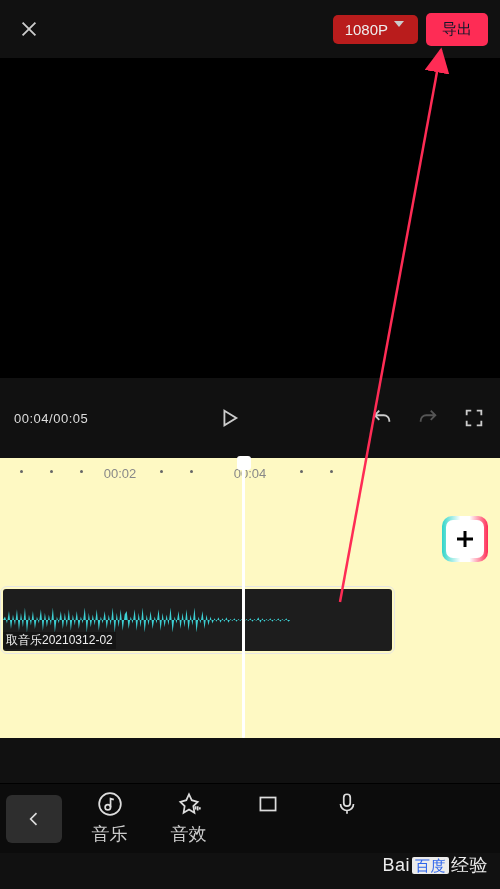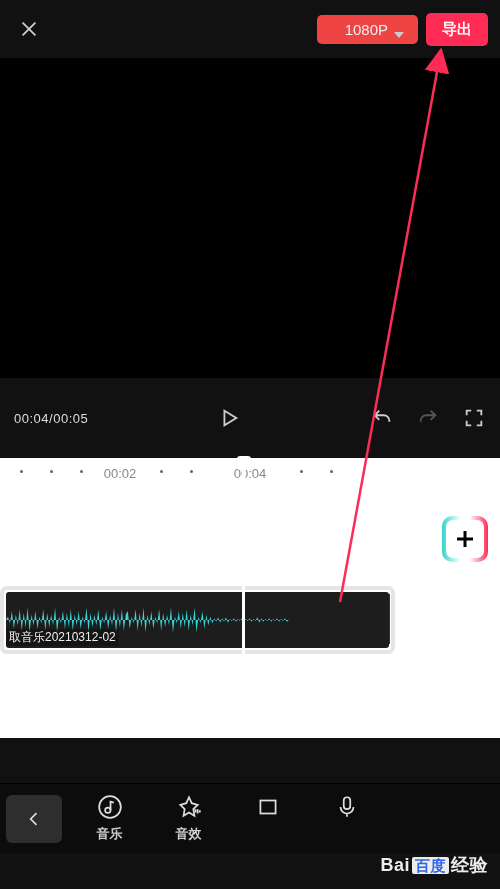--- a/index.html
+++ b/index.html
@@ -3,73 +3,73 @@
 <meta charset="utf-8">
 <style>
   * { margin:0; padding:0; box-sizing:border-box; }
   body { width:500px; height:889px; background:#111; font-family:-apple-system,"PingFang SC","Microsoft YaHei",sans-serif; color:#fff; overflow:hidden; position:relative; }
 
   
   .hdr { height:58px; display:flex; align-items:center; padding:0 12px; gap:8px; background:#111; }
   .close { width:34px; height:34px; display:flex; align-items:center; justify-content:center; color:#ddd; }
   .close svg { width:22px; height:22px; stroke:#ccc; stroke-width:2; fill:none; }
   .spacer { flex:1; }
-  .res-btn { background:#ef4444; color:#eee; font-size:15px; padding:6px 14px 6px 28px; border-radius:5px; display:flex; align-items:flex-end; gap:6px; }
+  .res-btn { background:#b91c1c; color:#eee; font-size:15px; padding:6px 14px 6px 12px; border-radius:5px; display:flex; align-items:flex-start; gap:6px; }
   .res-btn .tri { width:0; height:0; border-left:5px solid transparent; border-right:5px solid transparent; border-top:6px solid #ccc; }
-  .export { background:#fe2c55; color:#ffffff; font-size:15px; padding:7px 16px; border-radius:5px; font-weight:700; }
+  .export { background:#fe2c55; color:#0f172a; font-size:15px; padding:7px 16px; border-radius:5px; font-weight:400; }
 
   
   .preview { height:320px; background:#000; }
 
   
   .ctrl { padding:0 14px; height:80px; display:flex; align-items:center; background:#111; }
   .time { font-size:13px; color:#ddd; letter-spacing:.5px; }
   .ctrl .mid { flex:1; display:flex; justify-content:center; }
   .play svg { width:22px; height:22px; fill:none; stroke:#ccc; stroke-width:2; }
   .ctrl .right { display:flex; gap:22px; align-items:center; }
   .icn { width:24px; height:24px; display:flex; align-items:center; justify-content:center; }
   .icn svg { width:22px; height:22px; fill:none; stroke:#ccc; stroke-width:2; }
   .icn.dis svg { stroke:#555; }
 
   
-  .tl { position:relative; height:280px; background:#ffffff;text-align:center; }
+  .tl { position:relative; height:280px; background:#fef9c3;text-align:center; }
   .ruler { position:absolute; top:8px; left:0; right:0; height:26px; color:#888; font-size:13px; }
   .tick { position:absolute; transform:translateX(-50%); }
   .dots { position:absolute; top:6px; left:0; right:0; height:14px; }
   .dot { position:absolute; width:3px; height:3px; background:#666; border-radius:50%; top:6px; }
 
   .playhead { position:absolute; top:0; bottom:0; left:242px; width:3px; background:#fff; border-radius:2px; z-index:5; }
   .playhead::before { content:""; position:absolute; top:-2px; left:50%; transform:translateX(-50%); width:14px; height:14px; background:#fff; border-radius:3px; }
 
   .addbtn { position:absolute; right:14px; top:60px; width:42px; height:42px; background:#fff; border-radius:8px; display:flex; align-items:center; justify-content:center; z-index:4; }
   .addbtn::before { content:""; position:absolute; inset:-2px; border-radius:10px; background:linear-gradient(90deg,#30d5c9,#fff 40%,#fff 60%,#fe2c55); z-index:-1; }
   .addbtn .inner { background:#fff; width:38px; height:38px; border-radius:7px; display:flex; align-items:center; justify-content:center; }
   .addbtn svg { width:24px; height:24px; stroke:#000; stroke-width:3; }
 
   
-  .clip-wr { position:absolute; left:0; top:128px; width:395px; height:68px; border:4px solid #e5e5e5; border-radius:7px; padding:2px; z-index:3; }
+  .clip-wr { position:absolute; left:0; top:128px; width:395px; height:68px; border:1px solid #e5e5e5; border-radius:7px; padding:2px; z-index:3; }
   .clip { height:100%; background:#1d1d1d; border-radius:3px; overflow:hidden; position:relative; display:flex; align-items:center; }
   .wave { width:100%; height:36px; }
   .clip-lbl { position:absolute; left:0; bottom:2px; font-size:12px; color:#eee; background:rgba(0,0,0,.25); padding:0 3px; }
   .clip-tail { position:absolute; left:200px; top:136px; width:190px; height:50px; background:#333; z-index:1; }
 
   
   .arrow { position:absolute; top:42px; left:0; width:500px; height:620px; pointer-events:none; z-index:20; }
 
   
   .tb { position:absolute; bottom:36px; left:0; right:0; height:70px; background:#0c0c0c; border-top:1px solid #000; display:flex; align-items:center; }
   .back { width:56px; height:48px; margin-left:6px; background:#2e2e2e; border-radius:6px; display:flex; align-items:center; justify-content:center; }
   .back svg { width:20px; height:20px; stroke:#ddd; stroke-width:2; fill:none; }
   .tb-items { flex:1; display:flex; gap:4px; padding-left:10px; }
-  .tb-item { width:75px; display:flex; flex-direction:column; align-items:center; gap:5px; color:#ccc; font-size:13px;font-weight:bold; }
+  .tb-item { width:75px; display:flex; flex-direction:column; align-items:center; gap:5px; color:#ccc; font-size:18px; }
   .tb-item svg { width:26px; height:26px; stroke:#ddd; stroke-width:1.6; fill:none; }
 
   
   .wm { position:absolute; bottom:12px; right:12px; text-align:right; color:#fff; font-size:13px; opacity:.92; line-height:1.3; }
-  .wm .big { font-size:18px; font-weight:700; letter-spacing:.5px; }
+  .wm .big { font-size:18px; font-weight:400; letter-spacing:.5px; }
   .wm .big span.bx { background:#fff; color:#306cff; padding:0 3px; border-radius:2px; margin:0 2px; font-size:15px; }
 </style>
 </head>
 <body>
 
 <div class="hdr">
   <div class="close">
     <svg viewBox="0 0 24 24">
         <path d="M5 5l14 14M19 5L5 19"></path>
       </svg>

